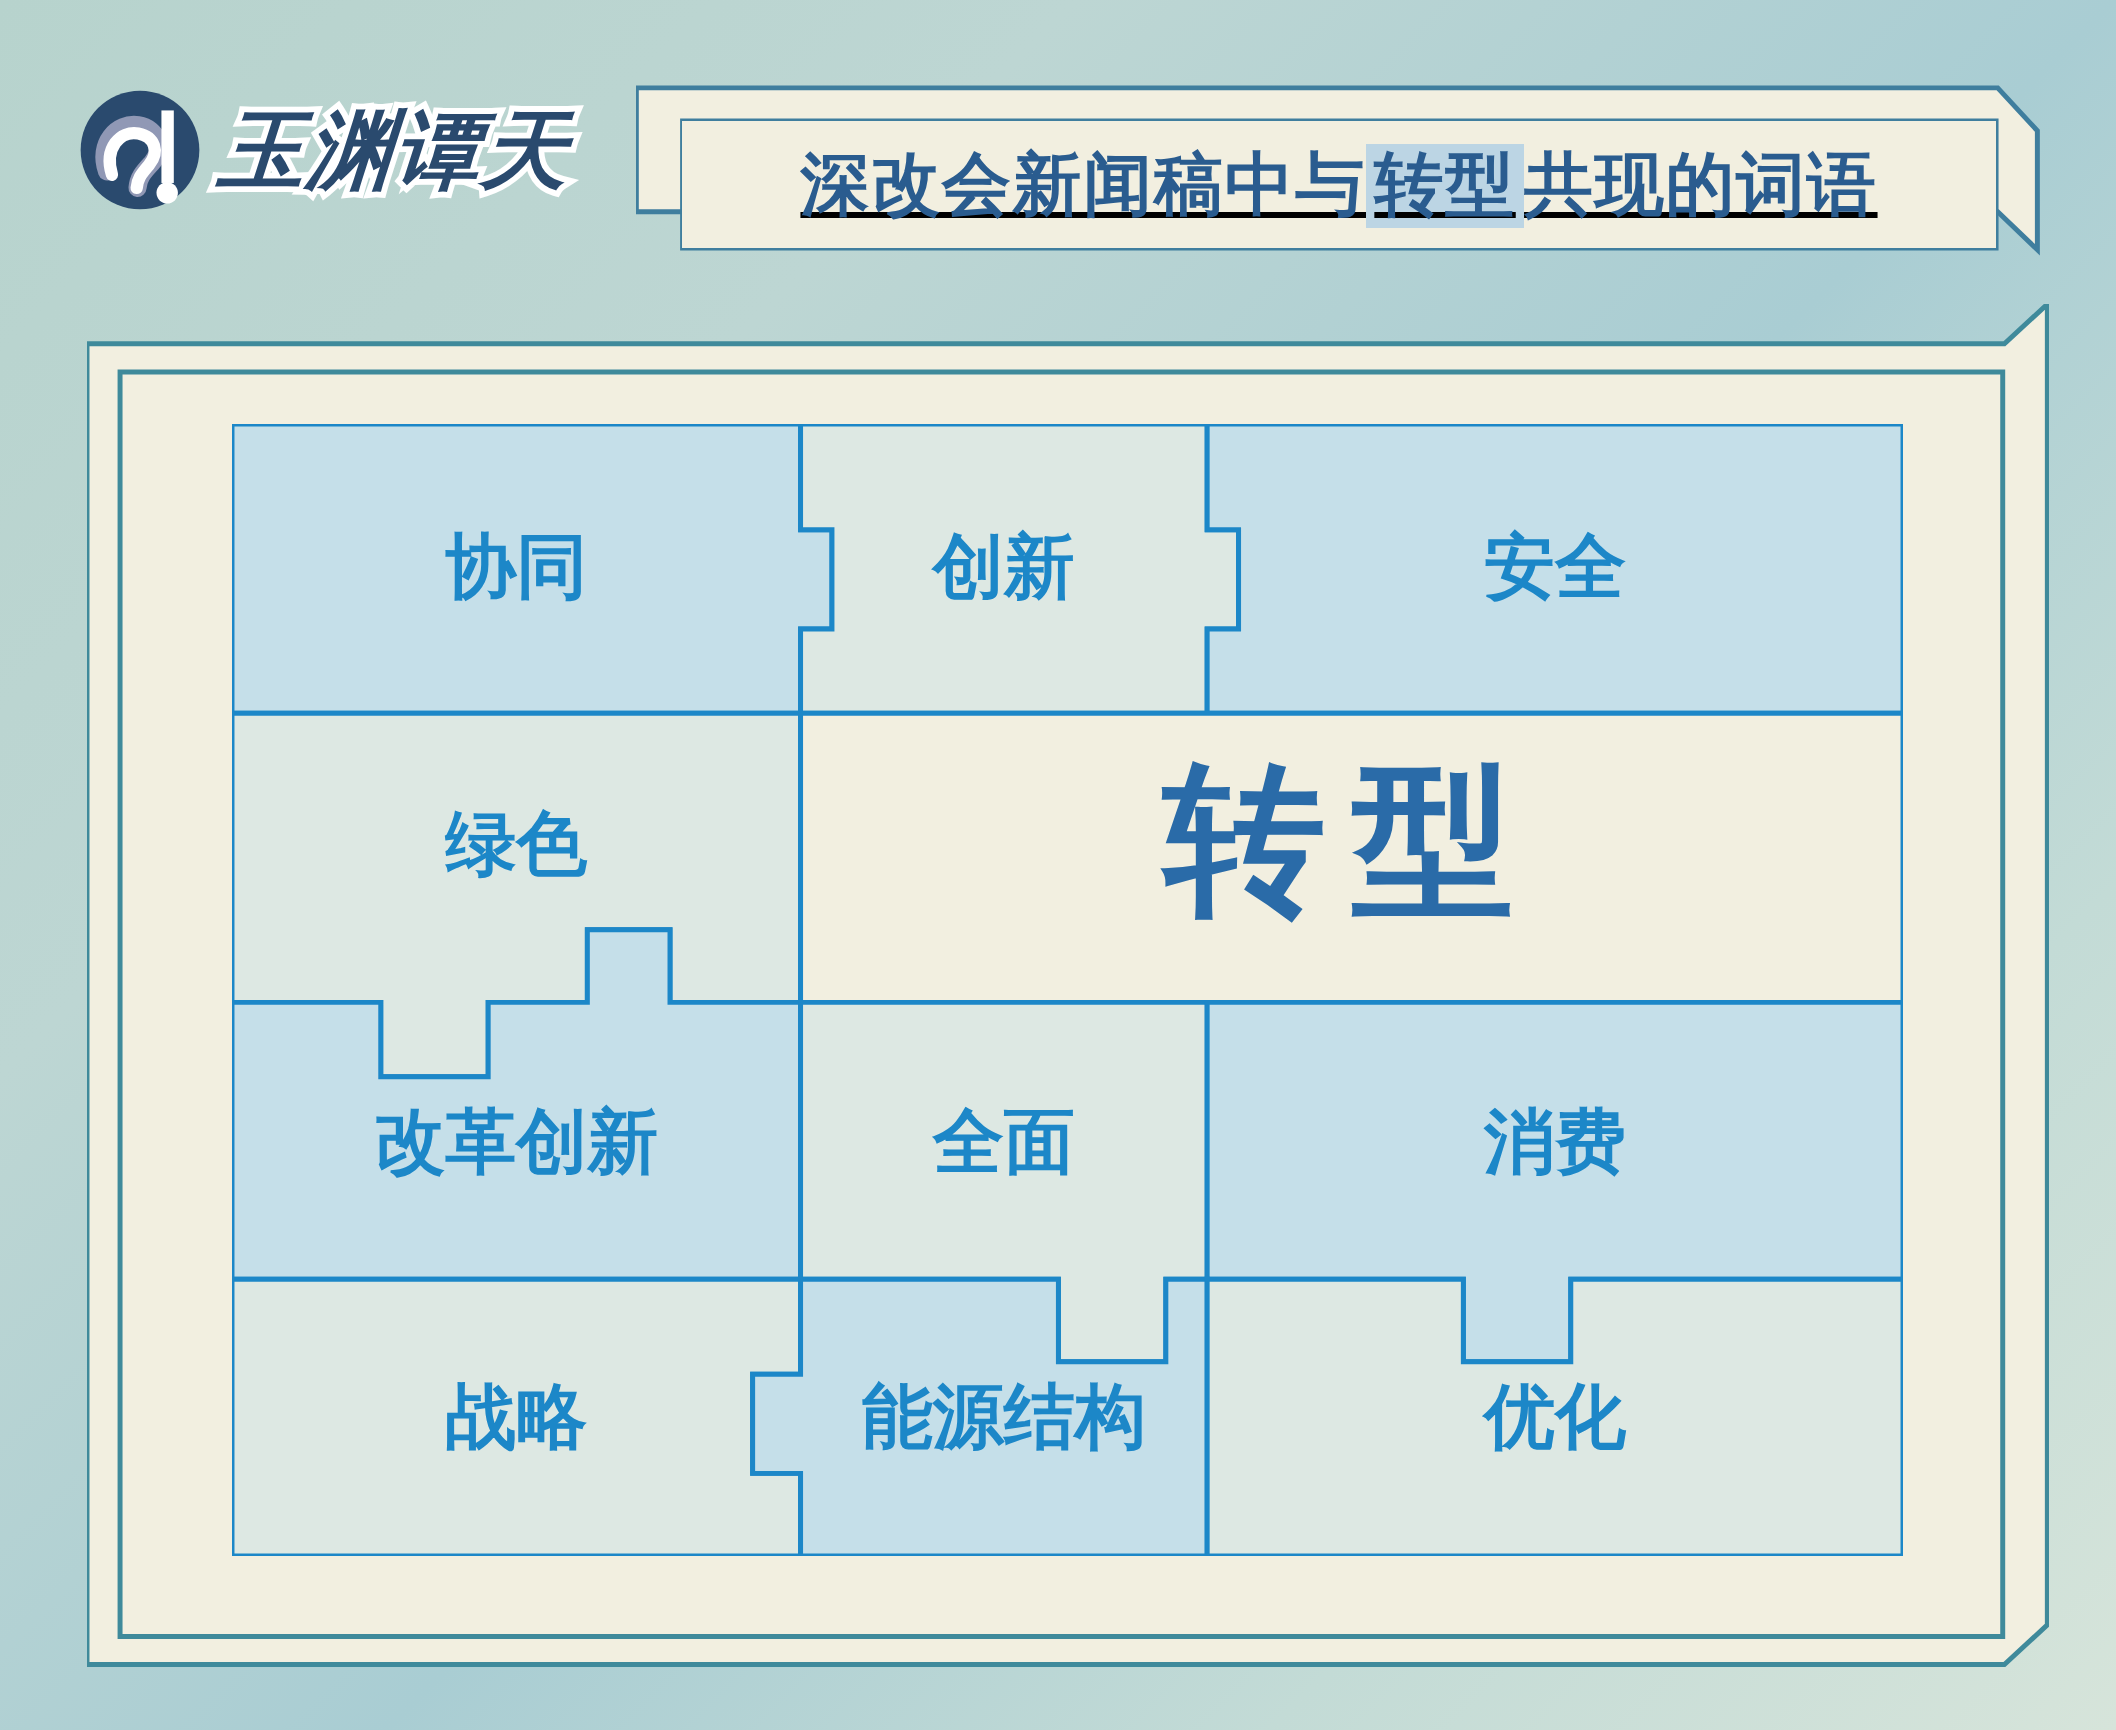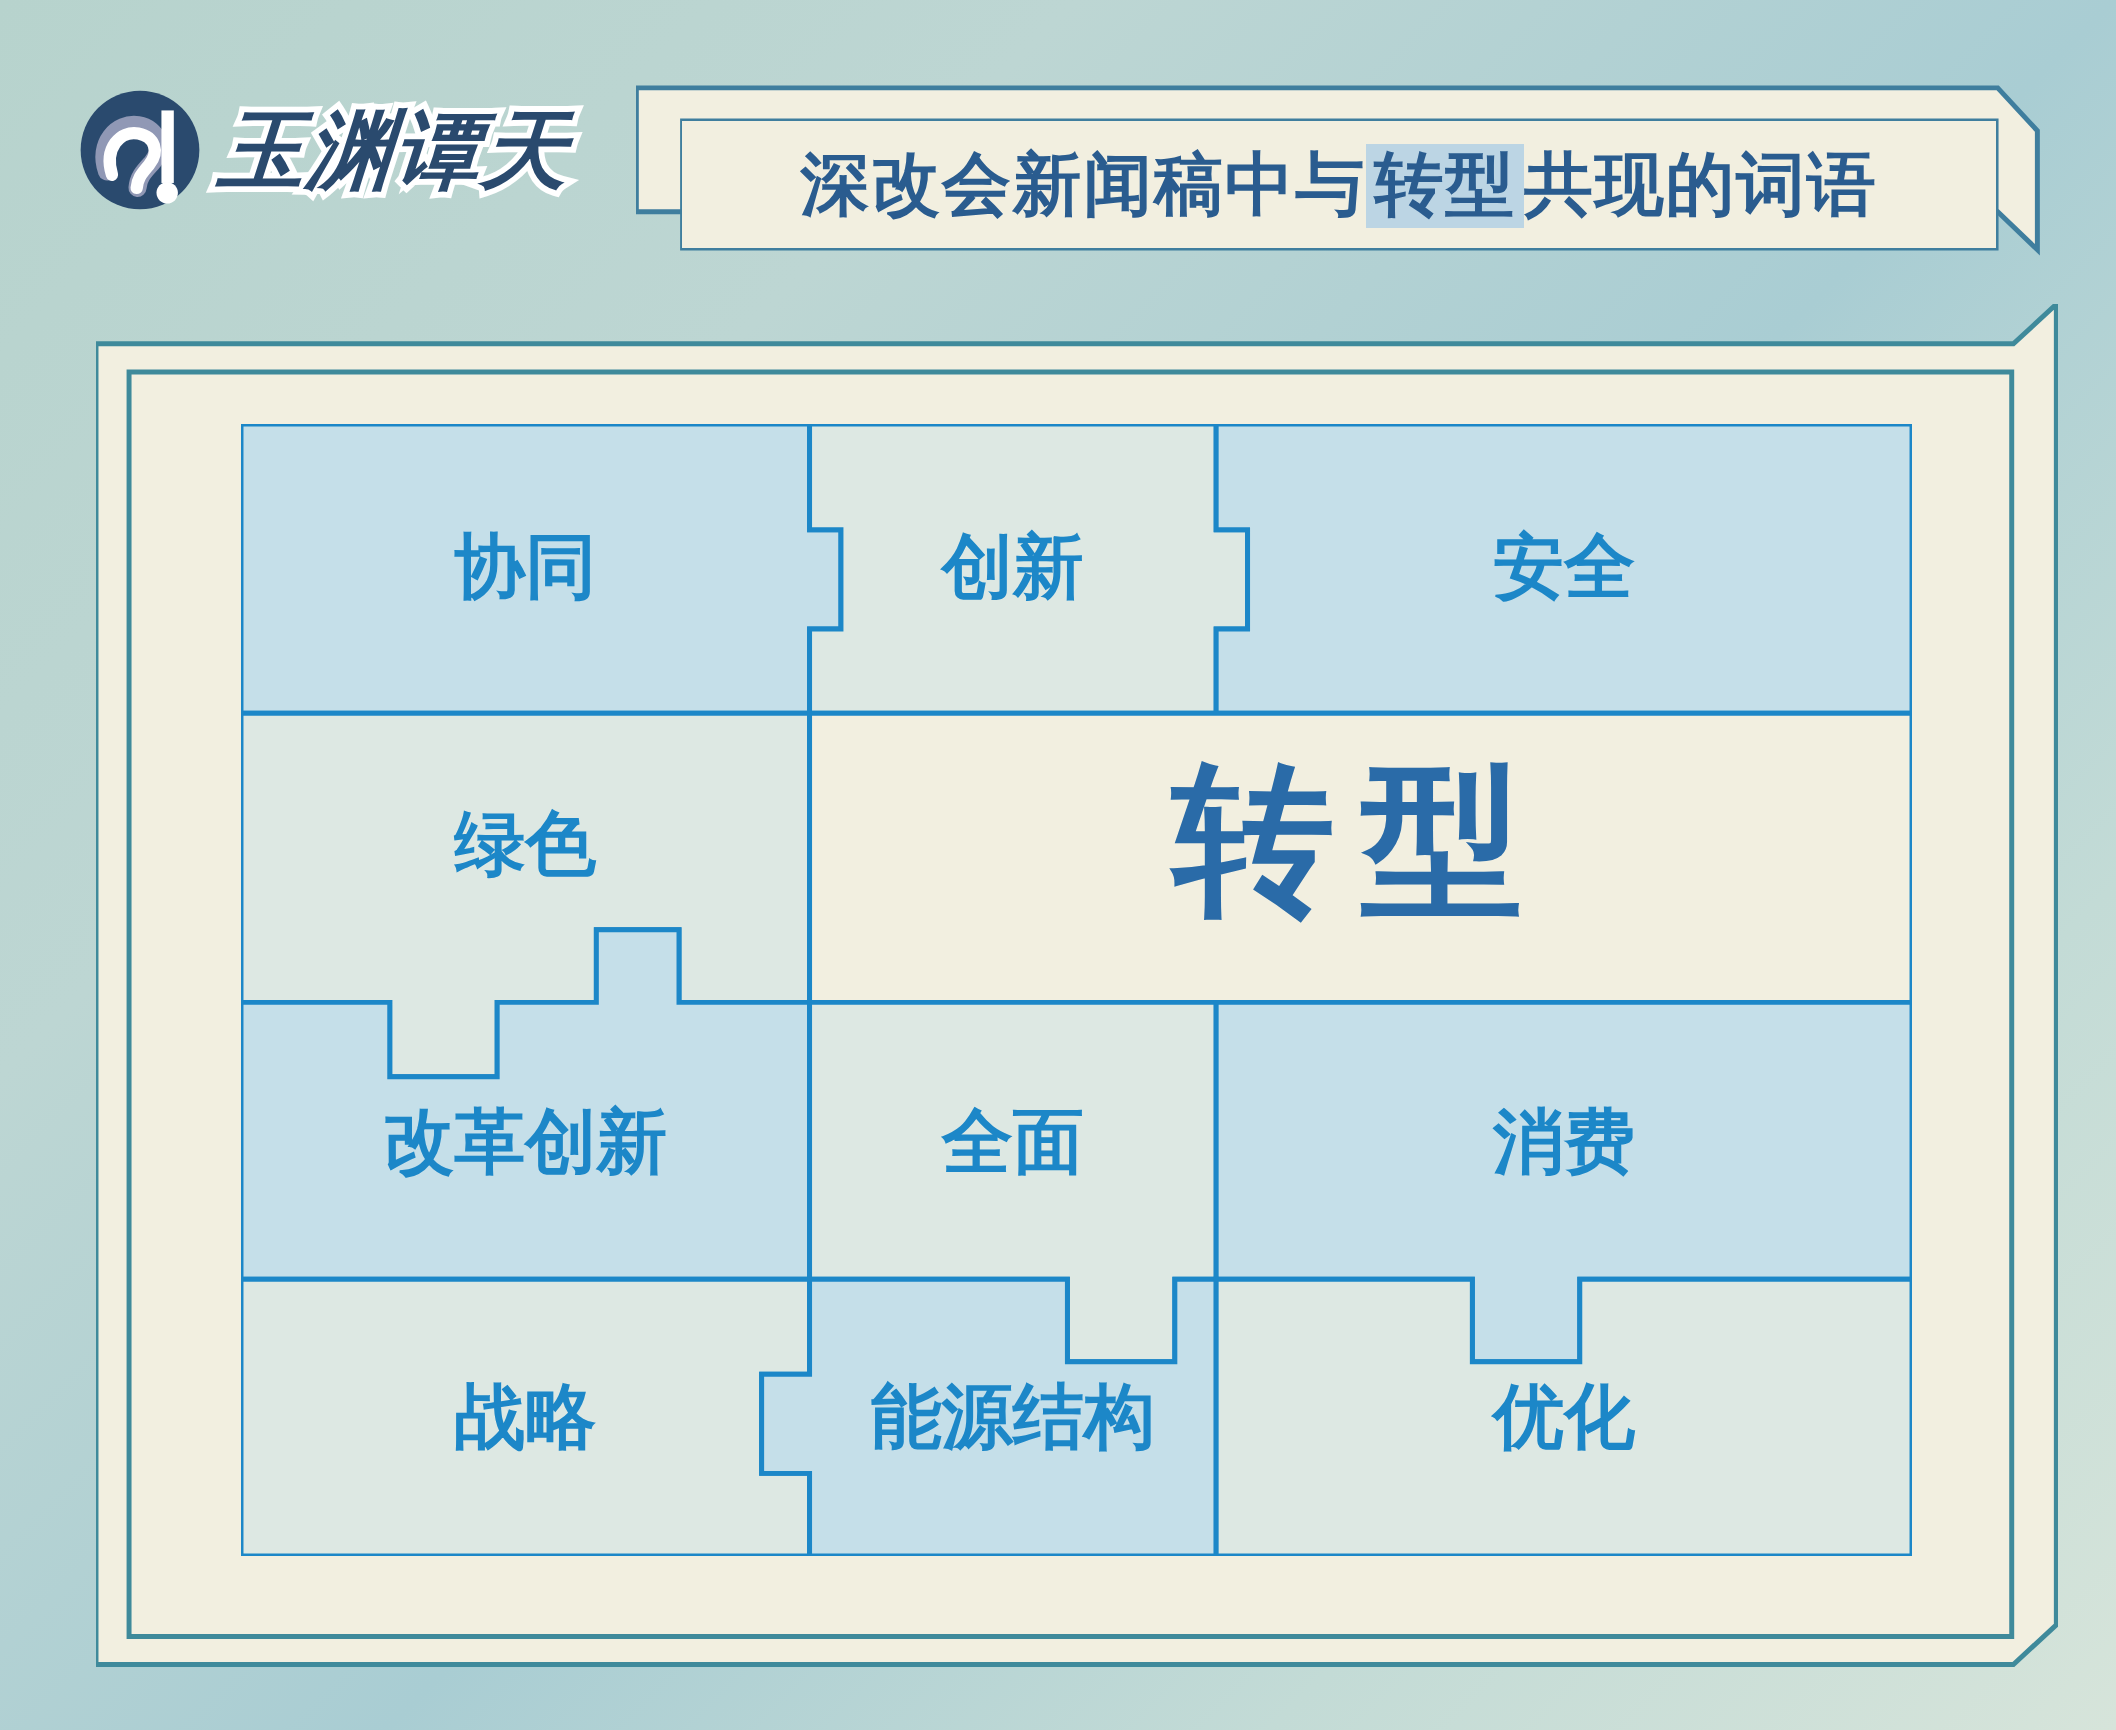--- a/index.html
+++ b/index.html
@@ -20,30 +20,30 @@
     font-family:"DejaVu Sans","Liberation Sans",sans-serif;
     font-style:italic;
     transform:skewX(-4deg);
   }
 
   
   #title-banner{position:absolute;left:636px;top:73px;width:1405px;height:190px;}
   #title-inner{
     position:absolute;left:46px;top:40px;right:79px;bottom:18px;
     border:4.1px solid #3f7e9e;background:#f2efe0;box-sizing:border-box;
-    display:flex;align-items:center;justify-content:center;
+    display:flex;align-items:center;justify-content:center;text-decoration:underline;
   }
   #title-text{
     font-size:69px;font-weight:bold;color:#2a5c8f;letter-spacing:1.7px;
     white-space:nowrap;line-height:1;
   }
   #title-text .hl{background:#bcd5e4;padding:1.7px 8.3px 5px 8.3px;}
 
   
-  #main-frame{position:absolute;left:96px;top:304px;width:2016px;height:1364px;}
+  #main-frame{position:absolute;left:87px;top:304px;width:2016px;height:1364px;}
 
   
   #puzzle-wrap{position:absolute;left:145px;top:120px;width:1671px;height:1132px;}
   #puzzle{display:block;width:100%;height:100%;}
   .cell-path{stroke:#1c87c8;stroke-width:6;stroke-linejoin:miter;}
   .cell-label{
     font-family:"Liberation Sans","DejaVu Sans",sans-serif;
     font-weight:bold;fill:#1c87c8;text-anchor:middle;dominant-baseline:middle;
   }
   .cell-label.big{fill:#2a6ba8;}

